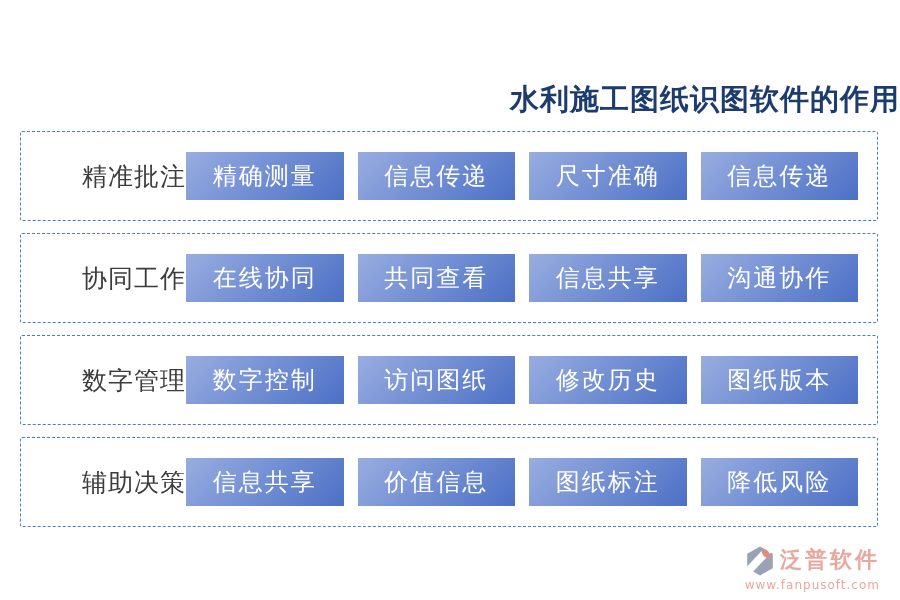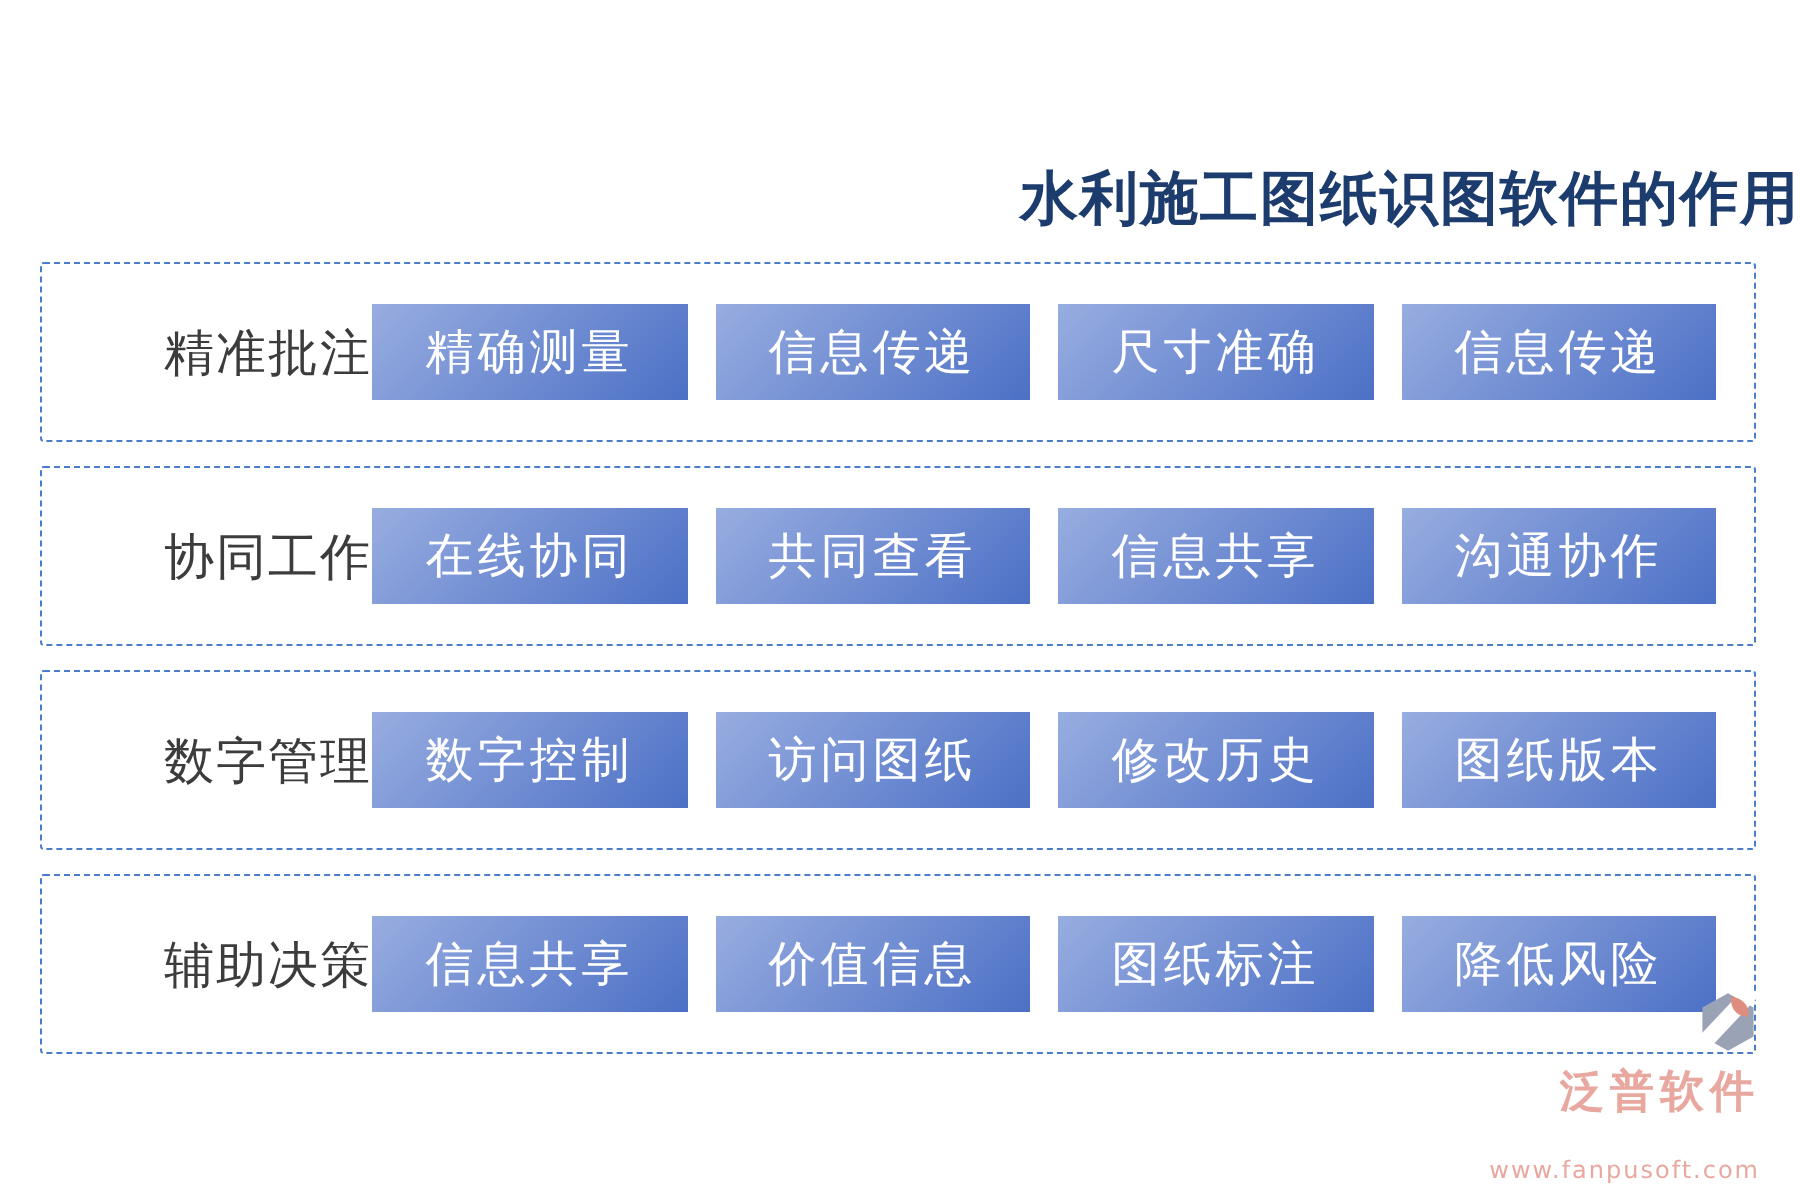--- a/index.html
+++ b/index.html
@@ -63,35 +63,35 @@
     display:flex;align-items:center;justify-content:center;
     line-height:1;
   }
 
   .footer{
     position:absolute;
     right:20px;bottom:8px;
     display:flex;flex-direction:column;align-items:flex-end;
   }
   .footer-top{
-    display:flex;align-items:flex-end;gap:4px;flex-direction:column;
+    display:flex;align-items:flex-start;gap:4px;
   }
   .logo-icon{width:32px;height:32px;display:inline-block;}
   .brand-name{
     font-size:22px;
     font-weight:bold;
     letter-spacing:3px;
     color:var(--brand-color);
   }
   .brand-url{
     font-size:12px;
     font-family:"DejaVu Sans","Liberation Sans",sans-serif;
     letter-spacing:1px;
     color:var(--brand-color);
-    margin-top:17px;
+    margin-top:1px;
     text-decoration:none;
   }
 </style>
 </head>
 <body>
 
 <h1 class="title">水利施工图纸识图软件的作用</h1>
 
 <div class="rows" id="rows-container">
   <div class="row">

